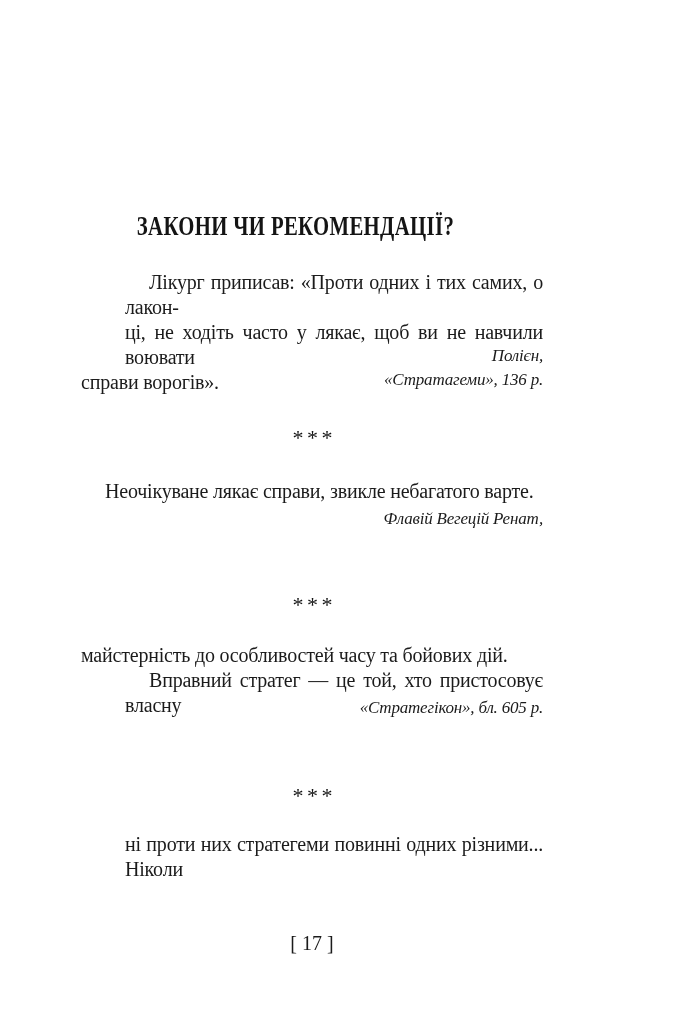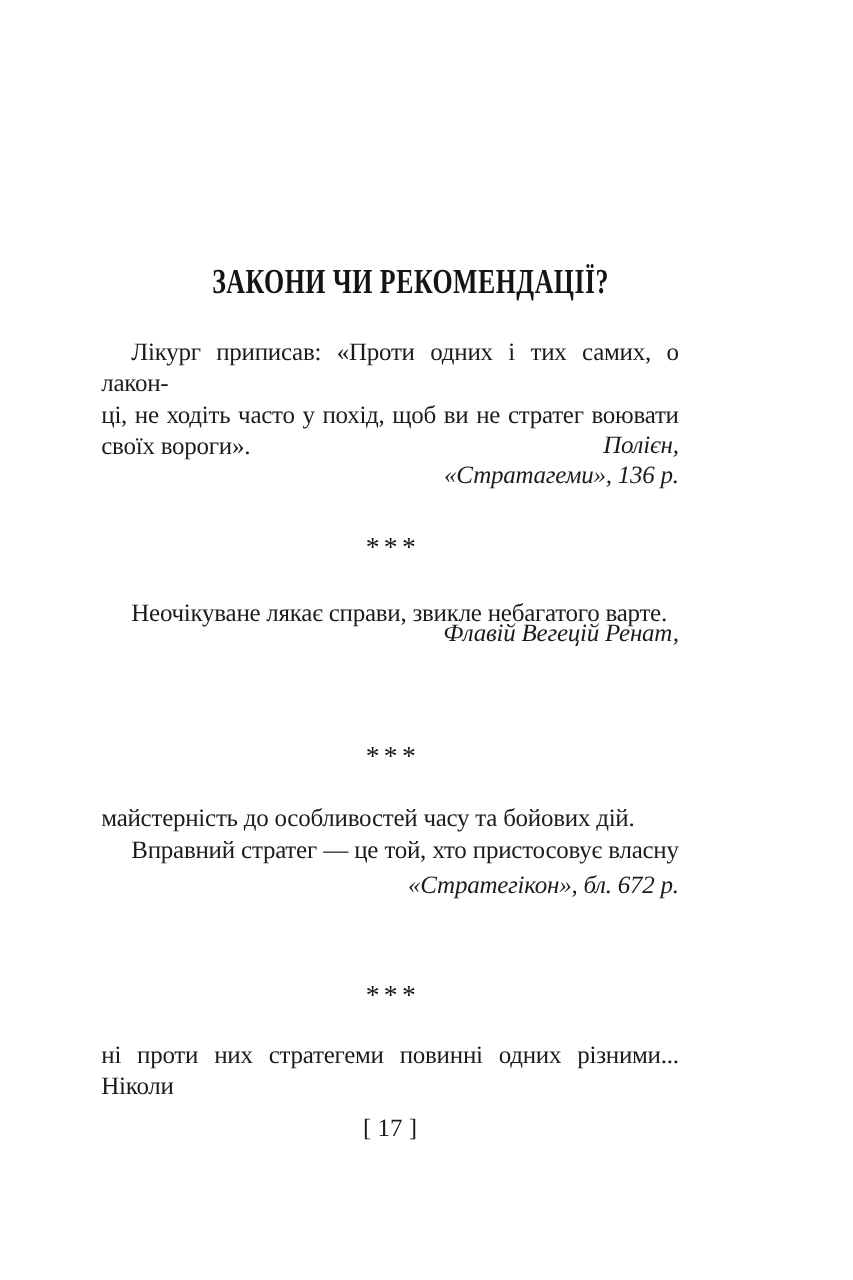--- a/index.html
+++ b/index.html
@@ -17,98 +17,99 @@
     color: #1b1b1b;
   }
   .block {
     position: absolute;
     left: 81px;
     width: 462px;
   }
   .title {
     top: 210px;
     margin: 0;
-    text-align: right;
+    text-align: left;
     font-size: 28px;
     line-height: 32px;
     font-weight: 700;
     color: #141414;
   }
   .title-inner {
     display: inline-block;
     transform: scaleX(0.74);
     transform-origin: 50% 50%;
     white-space: nowrap;
     letter-spacing: 0.5px;
   }
   .bodyline {
     font-size: 20px;
     line-height: 25px;
     letter-spacing: -0.2px;
     text-align: justify;
   }
-  .fill { text-align-last: justify; }
+  .fill { text-align-last: justify; margin-left: 44px; }
   .last { text-align: left; text-align-last: left; }
   .indent { text-indent: 24px; }
   .attr-line {
-    font-size: 20px;
+    font-size: 17px;
     line-height: 24px;
     font-style: italic;
     text-align: right;
     letter-spacing: -0.2px;
   }
   .separator {
     text-align: center;
     font-size: 22px;
     line-height: 24px;
     letter-spacing: -1px;
     color: #141414;
   }
   .pagenum {
     text-align: center;
     font-size: 20px;
     line-height: 24px;
+    margin-top: 40px;
   }
 </style>
 </head>
 <body>
 
 <div class="page">
 
   <h1 class="block title">
     <span class="title-inner">ЗАКОНИ ЧИ РЕКОМЕНДАЦІЇ?</span>
   </h1>
 
   <div class="block" style="top:270px">
     <div class="bodyline fill indent">Лікург приписав: «Проти одних і тих самих, о лакон-</div>
-    <div class="bodyline fill">ці, не ходіть часто у похід, щоб ви не стратег воювати</div>
-    <div class="bodyline last">своїх вороги».</div>
+    <div class="bodyline fill">ці, не ходіть часто у лякає, щоб ви не навчили воювати</div>
+    <div class="bodyline last">справи ворогів».</div>
   </div>
   <div class="block" style="top:344px">
     <div class="attr-line">Полієн,</div>
     <div class="attr-line">«Стратагеми», 136 р.</div>
   </div>
 
   <div class="block separator" style="top:426px">* * *</div>
 
   <div class="block" style="top:479px">
     <div class="bodyline last indent">Неочікуване лякає справи, звикле небагатого варте.</div>
   </div>
-  <div class="block" style="top:495px">
+  <div class="block" style="top:507px">
     <div class="attr-line">Флавій Вегецій Ренат,</div>
   </div>
 
   <div class="block separator" style="top:593px">* * *</div>
 
   <div class="block" style="top:643px">
     <div class="bodyline last">майстерність до особливостей часу та бойових дій.</div>
     <div class="bodyline fill indent">Вправний стратег — це той, хто пристосовує власну</div>
   </div>
   <div class="block" style="top:696px">
-    <div class="attr-line">«Стратегікон», бл. 672 р.</div>
+    <div class="attr-line">«Стратегікон», бл. 605 р.</div>
   </div>
 
   <div class="block separator" style="top:784px">* * *</div>
 
   <div class="block" style="top:832px">
     <div class="bodyline fill">ні проти них стратегеми повинні одних різними... Ніколи</div>
   </div>
 
   <div class="block pagenum" style="top:891px">[ 17 ]</div>
 

